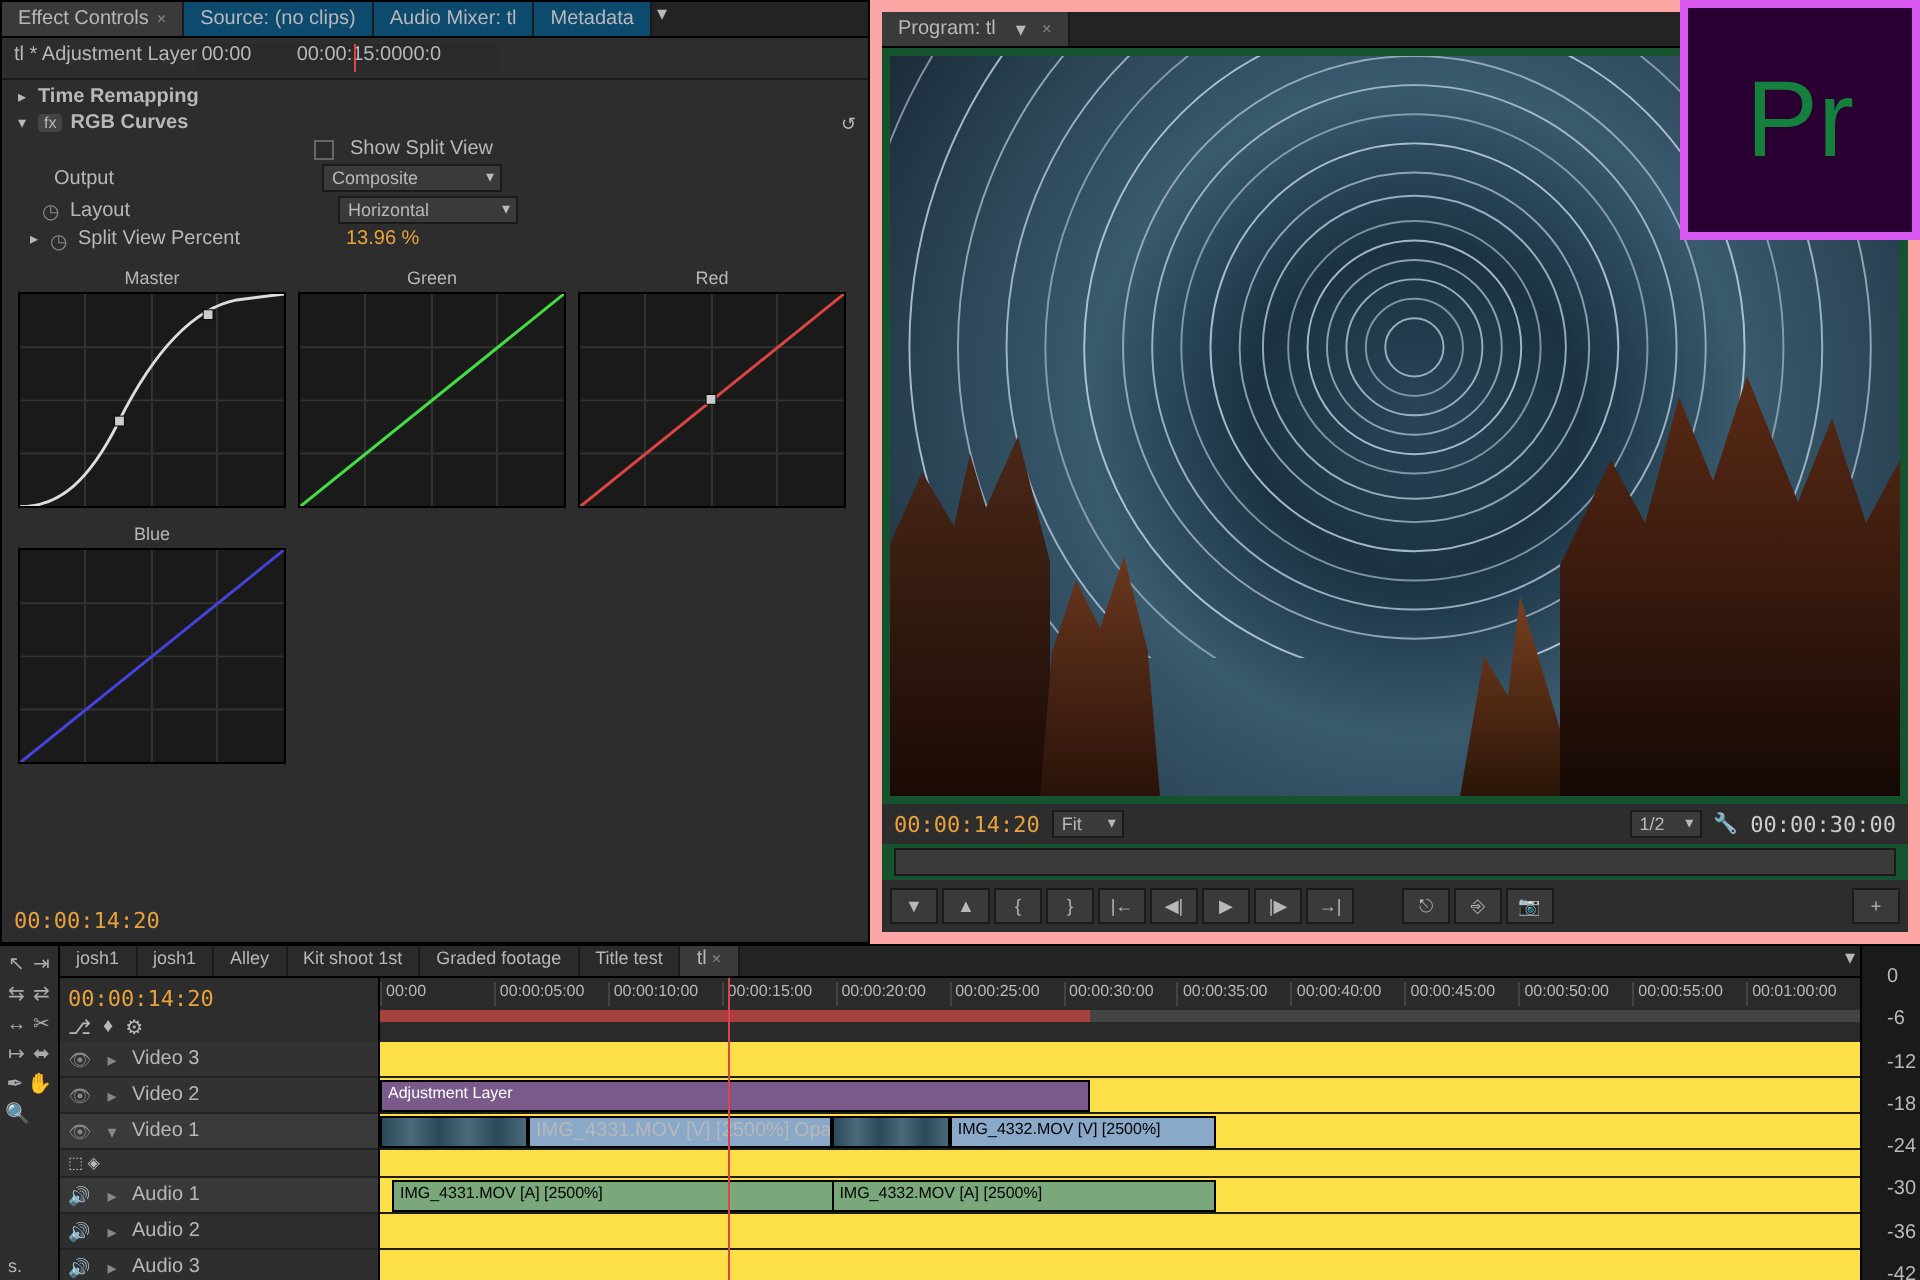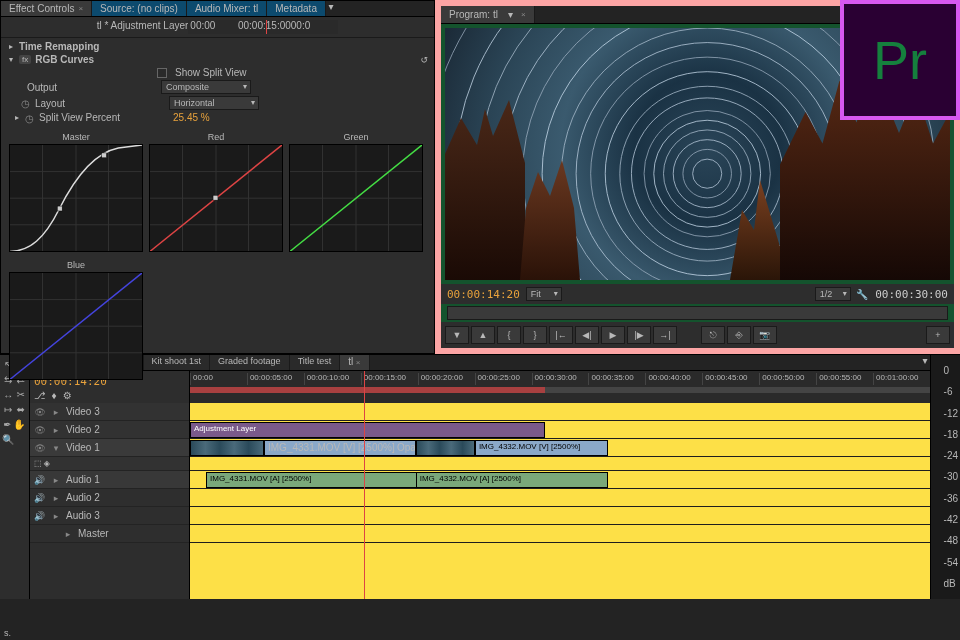--- a/index.html
+++ b/index.html
@@ -1,23 +1,23 @@
 <!DOCTYPE html>
 <html><head>
 <meta charset="utf-8">
 <style>
 *{margin:0;padding:0;box-sizing:border-box;font-family:"Segoe UI",Tahoma,sans-serif;font-size:10px;color:#b8b8b8;user-select:none}
 body{background:#232323;width:960px;height:640px;overflow:hidden;position:relative}
-.top-region{display:flex;height:354px}
+.top-region{display:flex;height:472px}
 .left-panel{width:435px;background:#2d2d2d;border:1px solid #000;display:flex;flex-direction:column}
 .tab-bar{display:flex;background:#232323;height:18px;border-bottom:1px solid #000}
 .tab{padding:2px 8px;background:#0c4a6e;border-right:1px solid #1a1a1a;font-size:9px;cursor:pointer;display:flex;align-items:center;gap:4px}
 .tab.active{background:#3a3a3a}
 .tab-close{color:#888;font-size:8px}
-.panel-header{padding:3px 6px;font-size:10px;border-bottom:1px solid #1a1a1a;display:flex;justify-content:center}
+.panel-header{padding:3px 6px;font-size:10px;border-bottom:1px solid #1a1a1a;display:flex;justify-content:flex-start}
 .effect-list{padding:2px 6px}
 .effect-row{display:flex;align-items:center;padding:1px 0;gap:4px}
 .disclosure{width:8px;text-align:center;cursor:pointer;font-size:8px}
 .fx-badge{background:#444;padding:0 3px;font-size:8px;border-radius:2px}
 .effect-name{flex:0 0 130px;font-size:10px}
 .effect-name.bold{font-weight:bold}
 .dropdown{background:#3a3a3a;border:1px solid #1a1a1a;padding:1px 16px 1px 4px;font-size:9px;position:relative;min-width:90px}
 .dropdown:after{content:"▾";position:absolute;right:3px;font-size:8px}
 .checkbox{width:10px;height:10px;border:1px solid #666;background:#2a2a2a;display:inline-block}
 .hot-val{color:#e8a23c;font-size:10px}
@@ -138,21 +138,21 @@
         </div>
       <div class="effect-row" style="padding-left:14px">
           <span class="stopwatch">◷</span>
           <span class="effect-name">Layout</span>
           <span class="dropdown">Horizontal</span>
         </div>
       <div class="effect-row" style="padding-left:6px">
           <span class="disclosure">▸</span>
           <span class="stopwatch">◷</span>
           <span class="effect-name">Split View Percent</span>
-          <span class="hot-val">25.45 %</span>
+          <span class="hot-val">13.96 %</span>
         </div>
     </div>
     <div class="curves-area">
       <div class="curve-block">
         <div class="curve-label">Master</div>
         <div class="curve-grid">
           <svg viewBox="0 0 134 108">
             <g class="grid-line">
                 <line x1="0" y1="27" x2="134" y2="27"></line>
                 <line x1="0" y1="54" x2="134" y2="54"></line>
@@ -161,49 +161,49 @@
                 <line x1="67" y1="0" x2="67" y2="108"></line>
                 <line x1="100" y1="0" x2="100" y2="108"></line>
               </g>
             <path class="curve-path" stroke="#ddd" d="M0,108 C20,108 35,95 50,65 S85,8 110,3 L134,0"></path>
             <rect class="ctrl-pt" x="48" y="62" width="5" height="5"></rect>
               <rect class="ctrl-pt" x="93" y="8" width="5" height="5"></rect>
           </svg>
         </div>
       </div>
       <div class="curve-block">
+        <div class="curve-label">Green</div>
+        <div class="curve-grid">
+          <svg viewBox="0 0 134 108">
+            <g class="grid-line">
+                <line x1="0" y1="27" x2="134" y2="27"></line>
+                <line x1="0" y1="54" x2="134" y2="54"></line>
+                <line x1="0" y1="81" x2="134" y2="81"></line>
+                <line x1="33" y1="0" x2="33" y2="108"></line>
+                <line x1="67" y1="0" x2="67" y2="108"></line>
+                <line x1="100" y1="0" x2="100" y2="108"></line>
+              </g>
+            <path class="curve-path" stroke="#4d4" d="M0,108 L134,0"></path>
+          </svg>
+        </div>
+      </div>
+      <div class="curve-block">
         <div class="curve-label">Red</div>
         <div class="curve-grid">
           <svg viewBox="0 0 134 108">
             <g class="grid-line">
                 <line x1="0" y1="27" x2="134" y2="27"></line>
                 <line x1="0" y1="54" x2="134" y2="54"></line>
                 <line x1="0" y1="81" x2="134" y2="81"></line>
                 <line x1="33" y1="0" x2="33" y2="108"></line>
                 <line x1="67" y1="0" x2="67" y2="108"></line>
                 <line x1="100" y1="0" x2="100" y2="108"></line>
               </g>
             <path class="curve-path" stroke="#d44" d="M0,108 L134,0"></path>
             <rect class="ctrl-pt" x="64" y="51" width="5" height="5"></rect>
-          </svg>
-        </div>
-      </div>
-      <div class="curve-block">
-        <div class="curve-label">Green</div>
-        <div class="curve-grid">
-          <svg viewBox="0 0 134 108">
-            <g class="grid-line">
-                <line x1="0" y1="27" x2="134" y2="27"></line>
-                <line x1="0" y1="54" x2="134" y2="54"></line>
-                <line x1="0" y1="81" x2="134" y2="81"></line>
-                <line x1="33" y1="0" x2="33" y2="108"></line>
-                <line x1="67" y1="0" x2="67" y2="108"></line>
-                <line x1="100" y1="0" x2="100" y2="108"></line>
-              </g>
-            <path class="curve-path" stroke="#4d4" d="M0,108 L134,0"></path>
           </svg>
         </div>
       </div>
       <div class="curve-block">
         <div class="curve-label">Blue</div>
         <div class="curve-grid">
           <svg viewBox="0 0 134 108">
             <g class="grid-line">
                 <line x1="0" y1="27" x2="134" y2="27"></line>
                 <line x1="0" y1="54" x2="134" y2="54"></line>
@@ -404,21 +404,21 @@
             <div class="clip adj" style="left:0;width:48%">Adjustment Layer</div>
           </div>
         <div class="track-lane">
           <div class="clip video thumb" style="left:0;width:10%"></div>
           <div class="clip video" style="left:10%;width:20.5%"><span>IMG_4331.MOV [V] [2500%]</span> <span>Opacity:Opacity</span> ▾</div>
           <div class="clip video thumb" style="left:30.5%;width:8%"></div>
           <div class="clip video" style="left:38.5%;width:18%">IMG_4332.MOV [V] [2500%]</div>
         </div>
         <div class="track-lane" style="height:14px"></div>
         <div class="track-lane">
-          <div class="clip audio" style="left:16px;width:30.5%">IMG_4331.MOV [A] [2500%]</div>
+          <div class="clip audio" style="left:6px;width:30.5%">IMG_4331.MOV [A] [2500%]</div>
           <div class="clip audio" style="left:30.5%;width:26%">IMG_4332.MOV [A] [2500%]</div>
         </div>
         <div class="track-lane"></div>
         <div class="track-lane"></div>
         <div class="track-lane"></div>
         <div class="playhead-line" style="left:23.5%"></div>
       </div>
     </div>
   </div>
   <div class="audiometer">

